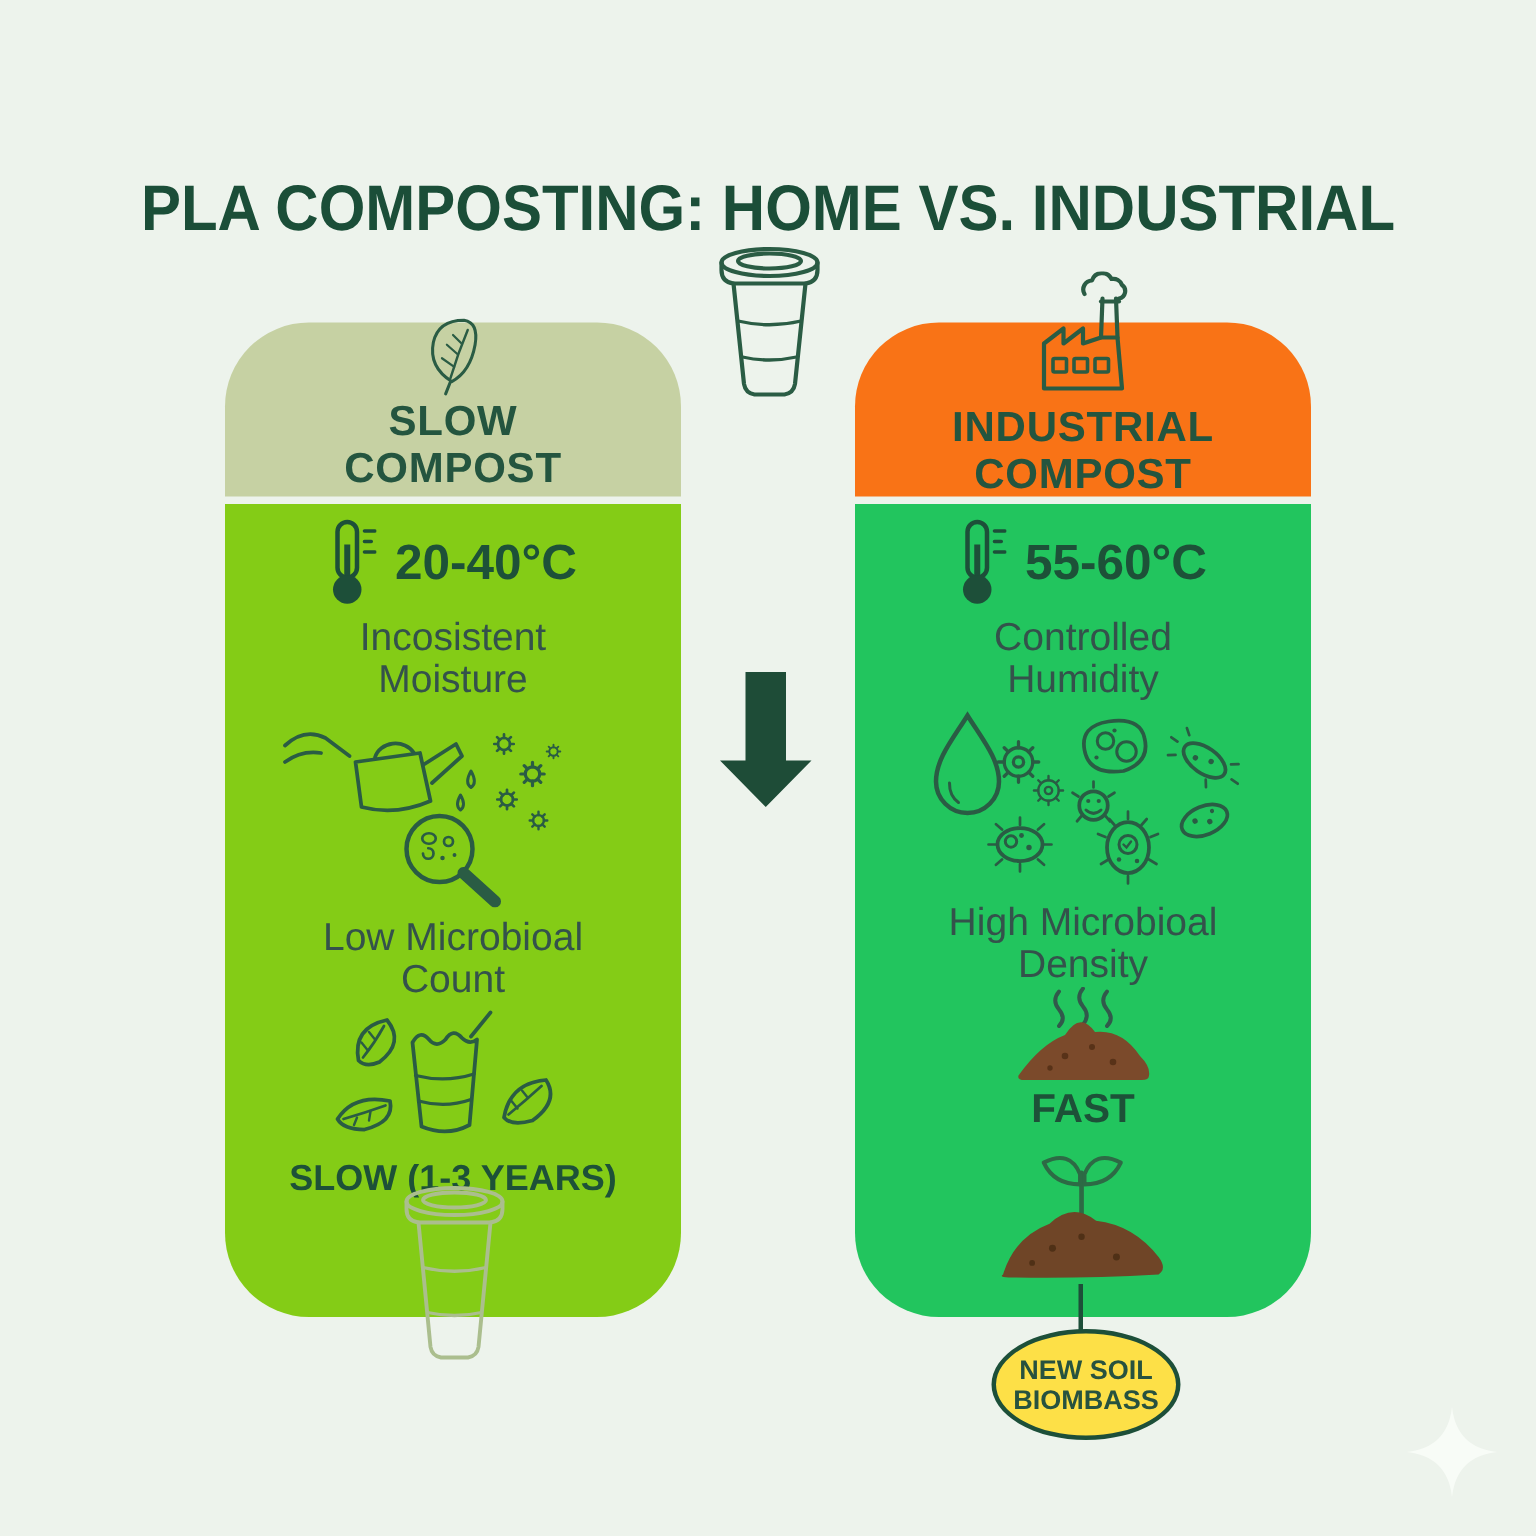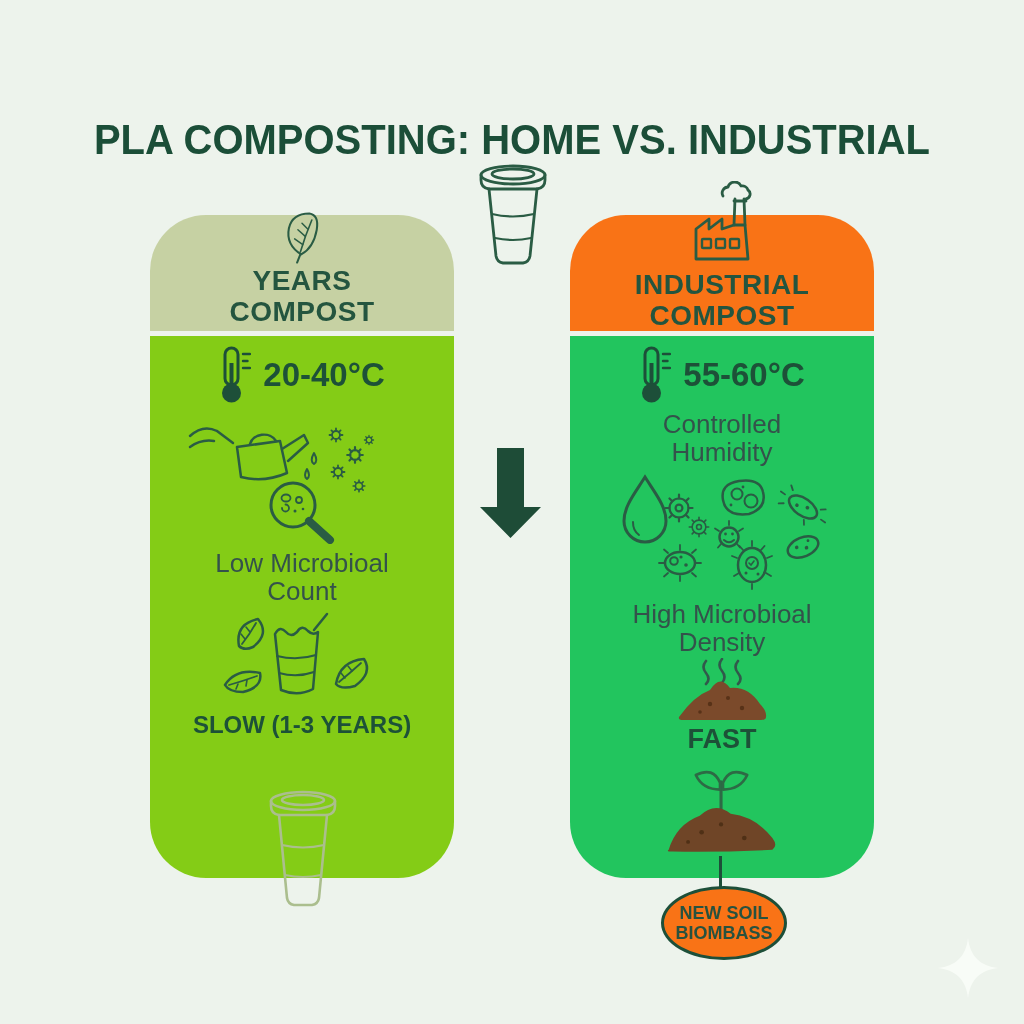--- a/index.html
+++ b/index.html
@@ -49,21 +49,21 @@
   .cup-leaves{margin-top:5px;}
   .speed-text{margin-top:5px;font-size:24px;font-weight:700;color:#1d5138;}
   .speed-lines{margin-top:2px;text-align:center;font-size:27px;font-weight:700;color:#1d5138;line-height:30px;}
   .speed-lines span{display:block;}
   .steam-pile{margin-top:2px;}
   .sprout{margin-top:8px;}
   .faded-cup{position:absolute;left:262px;top:788px;}
   .connector{position:absolute;left:719px;top:856px;width:3px;height:34px;background:#1d4f39;}
   .result-oval{
     position:absolute;left:661px;top:886px;width:120px;height:68px;
-    border:3.5px solid #1d4f39;border-radius:50%;background:#f97316;
+    border:3.5px solid #1d4f39;border-radius:50%;background:#fde047;
     display:flex;flex-direction:column;align-items:center;justify-content:center;
   }
   .result-oval span{display:block;font-size:18px;font-weight:700;color:#27523f;line-height:20px;text-align:center;}
   .sparkle{position:absolute;left:936px;top:936px;}
 </style>
 </head>
 <body>
 
 <div class="stage">
 
@@ -80,33 +80,37 @@
 
   <section class="column col-home">
     <div class="col-header home-header">
       <svg class="leaf-wrap" width="56" height="66" viewBox="0 0 56 66" fill="none" stroke="#2a5c44" stroke-width="2.5" stroke-linecap="round">
         <path d="M27,53 Q8,41 12,21 Q16,3 37,3 Q49,5 46,23 Q42,45 27,53 Z"></path>
         <path d="M26,53 L22,63"></path>
         <path d="M26,50 Q32,30 40,11" stroke-width="2"></path>
         <path d="M29,41 L19,34 M32,31 L23,23 M35,22 L28,15" stroke-width="1.8"></path>
       </svg>
       <div class="col-title">
-        <span>YEARS</span>
+        <span>SLOW</span>
         <span>COMPOST</span>
       </div>
     </div>
     <div class="col-body home-body">
       <div class="temp-row">
         <svg width="32" height="60" viewBox="0 0 32 60" fill="none">
           <rect x="6" y="3" width="13" height="37" rx="6.5" stroke="#1d4f39" stroke-width="3"></rect>
           <rect x="10.5" y="18" width="4" height="26" fill="#1d4f39"></rect>
           <circle cx="12.5" cy="48" r="9.5" fill="#1d4f39"></circle>
           <path d="M24,9 H31 M24,16 H28.5 M24,23 H31" stroke="#1d4f39" stroke-width="2.4" stroke-linecap="round"></path>
         </svg>
         <span class="temp-text">20-40°C</span>
+      </div>
+      <div class="body-label">
+        <span>Incosistent</span>
+        <span>Moisture</span>
       </div>
       <svg class="cluster" width="230" height="132" viewBox="0 0 230 132" fill="none" stroke="#2a5c44" stroke-width="2.5" stroke-linecap="round" stroke-linejoin="round">
         <defs>
           <g id="spr" fill="none" stroke="#2a5c44" stroke-width="1.8">
             <circle r="4"></circle>
             <path d="M0,-6.5 V-4 M0,6.5 V4 M-6.5,0 H-4 M6.5,0 H4 M-4.6,-4.6 L-2.8,-2.8 M4.6,4.6 L2.8,2.8 M-4.6,4.6 L-2.8,2.8 M4.6,-4.6 L2.8,-2.8"></path>
           </g>
         </defs>
         <path d="M3,24 Q16,12 30,19 M3,35 Q14,27 27,29 M30,19 L46,31"></path>
         <path d="M63,32 a14,12 0 0 1 26,-3"></path>

